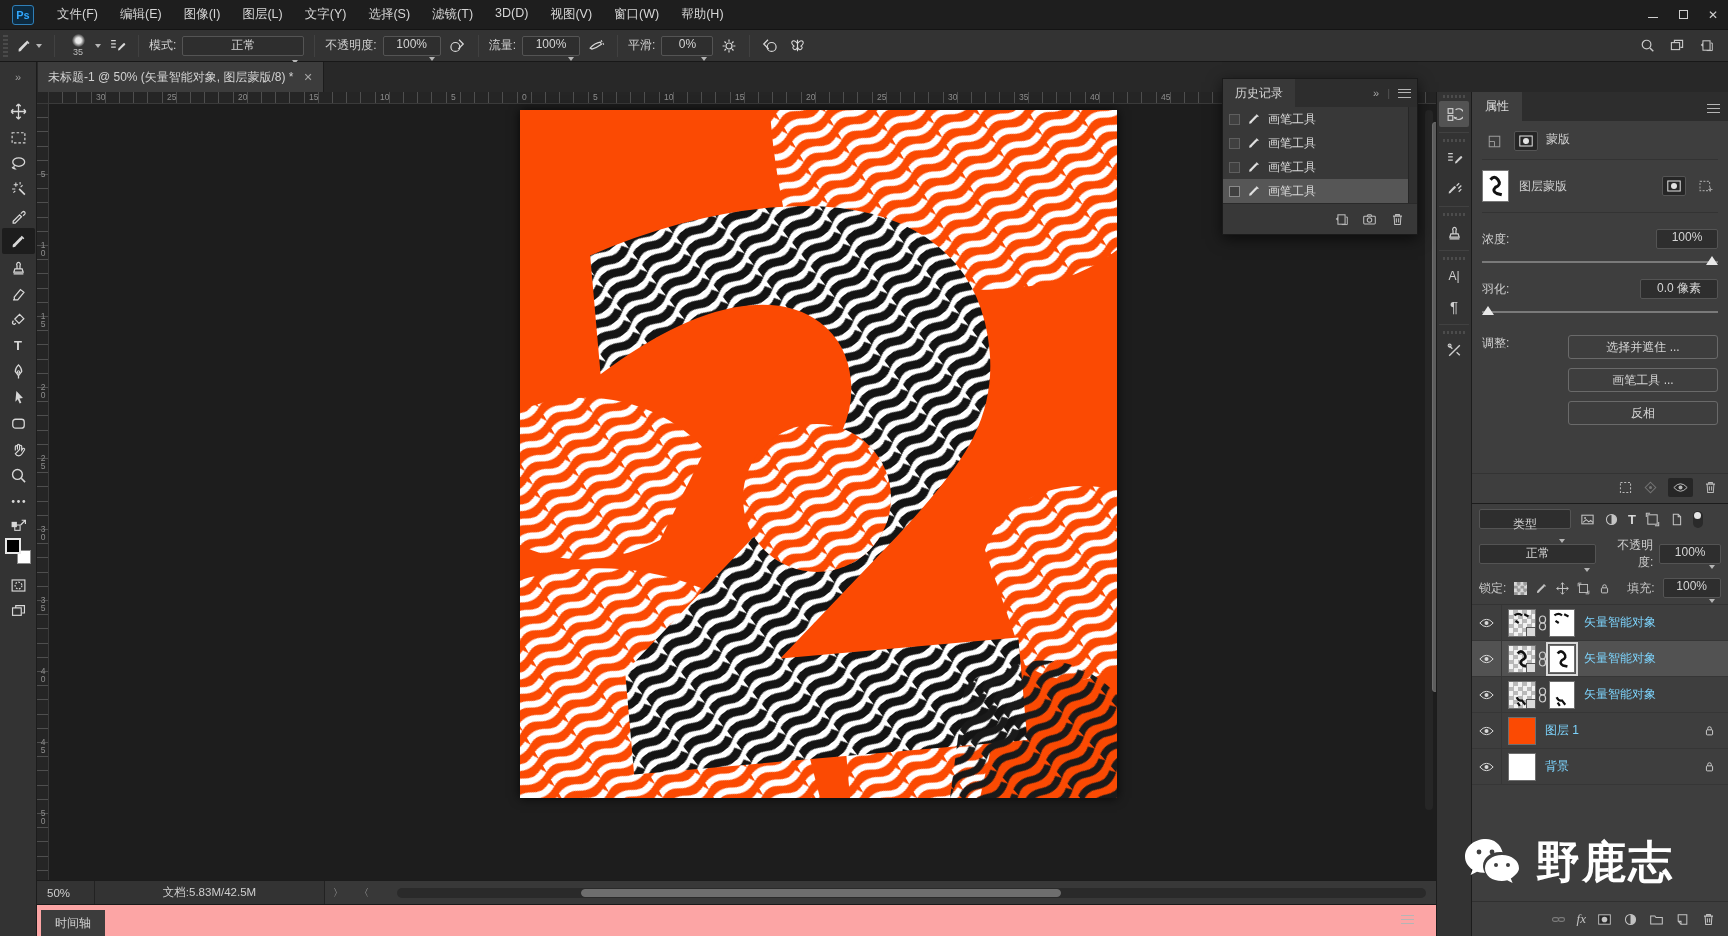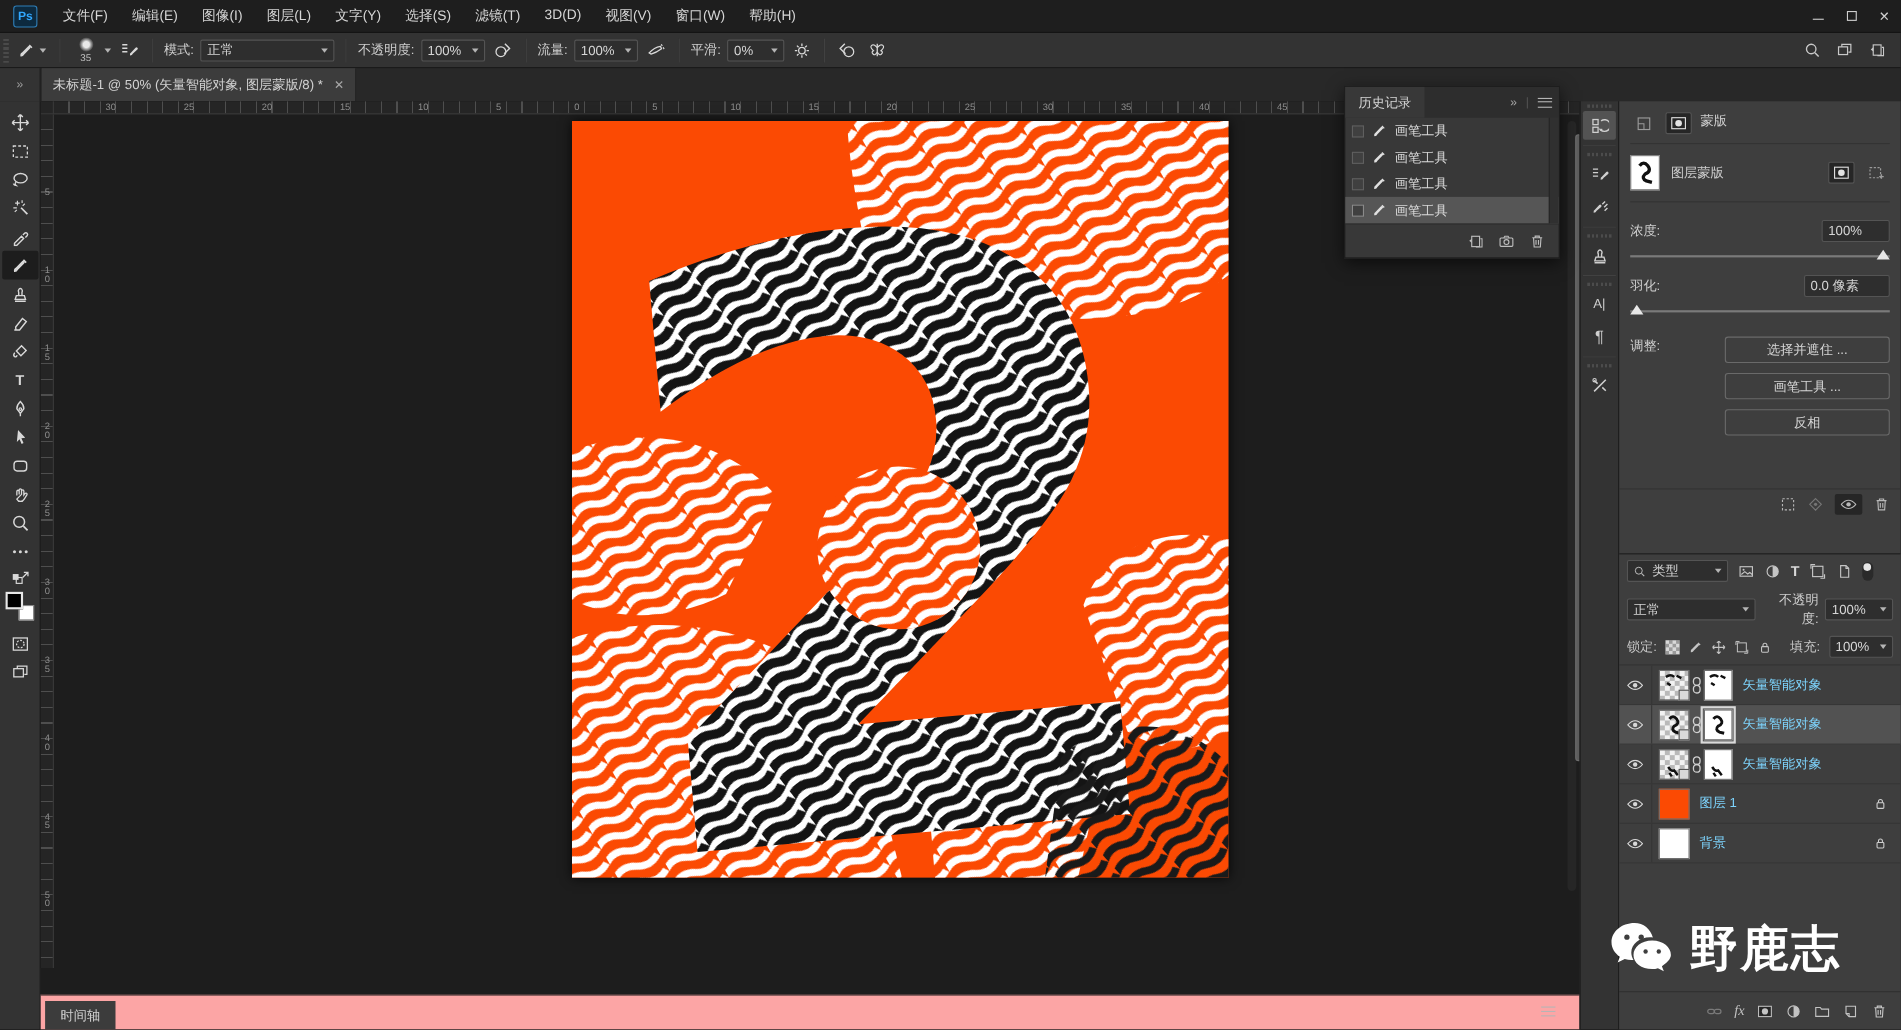--- a/index.html
+++ b/index.html
@@ -24,21 +24,21 @@
   
   .optionsbar { position:absolute; left:0; top:30px; width:1728px; height:32px; background:#333333;
     border-bottom:1px solid #181818; display:flex; align-items:center; gap:6px; }
   .ob-handle { width:5px; height:22px; margin-left:3px;
     background:repeating-linear-gradient(to bottom,#4a4a4a 0 2px,transparent 2px 4px); }
   .ob-group { display:flex; align-items:center; gap:4px; }
   .ob-sep { width:1px; height:22px; background:#262626; border-right:1px solid #414141; margin:0 4px; }
   .caret { width:0; height:0; border-left:3.5px solid transparent; border-right:3.5px solid transparent;
     border-top:4px solid #b5b5b5; display:inline-block; }
   .field { background:#2e2e2e; border:1px solid #545454; border-radius:2px; height:20px;
-    display:flex; align-items:center; padding:0 5px; gap:6px; color:#d5d5d5; }
+    display:flex; align-items:center; padding:0 5px; gap:6px; color:#d5d5d5;flex-direction:column; }
   .field .val { font-size:12px; }
   .ob-label { color:#cfcfcf; font-size:12px;text-align:right; }
   .brush-preview { display:flex; flex-direction:column; align-items:center; width:26px; line-height:1; }
   .brush-dot { width:13px; height:13px; border-radius:50%;
     background:radial-gradient(circle,#e8e8e8 0 30%,rgba(200,200,200,.35) 60%,transparent 75%); }
   .brush-size { font-size:9px; color:#bdbdbd; margin-top:1px; }
   .ob-right { margin-left:auto; display:flex; align-items:center; gap:14px; margin-right:14px; }
   .tool-btn { display:flex; align-items:center; justify-content:center; padding:2px; }
 
   
@@ -669,20 +669,29 @@
       <circle cx="297" cy="388" r="74" fill="#fb4a03"></circle>
       <circle cx="297" cy="388" r="74" fill="url(#pw)"></circle>
       <path d="M430 688 L445 575 C520 530 570 555 597 585 V688 Z" fill="url(#pb)"></path>
     </svg>
 
     <div class="vscroll">
       <div class="thumb"></div>
     </div>
   </div>
 
+  <div class="statusbar">
+    <div class="sb-zoom">50%</div>
+    <div class="sb-doc">文档:5.83M/42.5M</div>
+    <span class="sb-arrow">〉</span>
+    <span class="sb-arrow">〈</span>
+    <div class="hscroll">
+      <div class="thumb"></div>
+    </div>
+  </div>
 
   <div class="timeline">
     <div class="tl-tab">时间轴</div>
     <div class="tl-menu">
       <div class="hamburger"></div>
     </div>
   </div>
 
   <div class="history">
     <div class="hd">
@@ -775,20 +784,26 @@
     <div class="dock-grip"></div>
     <div class="dock-btn">
         <svg>
           <use href="#s-toolx"></use>
         </svg>
       </div>
   </div>
 
   <div class="rpanel">
 
+    <div class="ptabs">
+      <div class="ptab active">属性</div>
+      <div class="menu">
+          <div class="hamburger"></div>
+        </div>
+    </div>
     <div class="props-body">
       <div class="mask-type-row">
         <div class="mt-icon">
             <svg width="15" height="15">
               <use href="#s-pixlayer"></use>
             </svg>
           </div>
         <div class="mt-icon sel">
             <svg width="16" height="16">
               <use href="#s-mask"></use>

